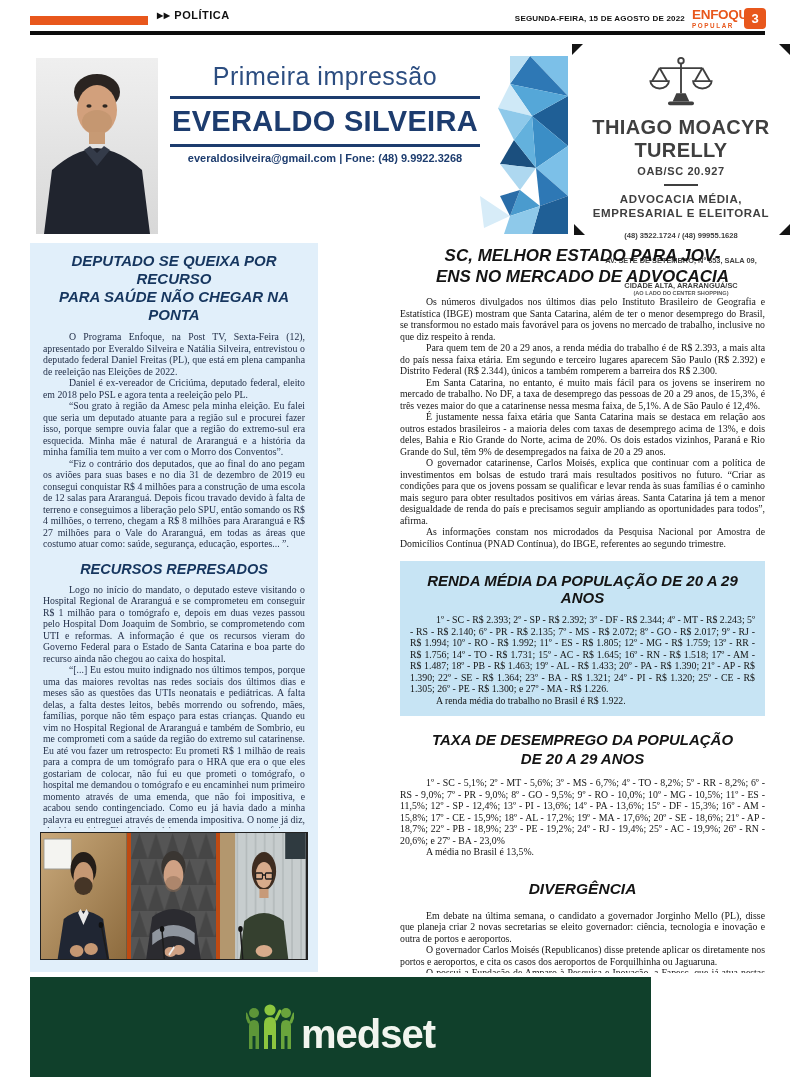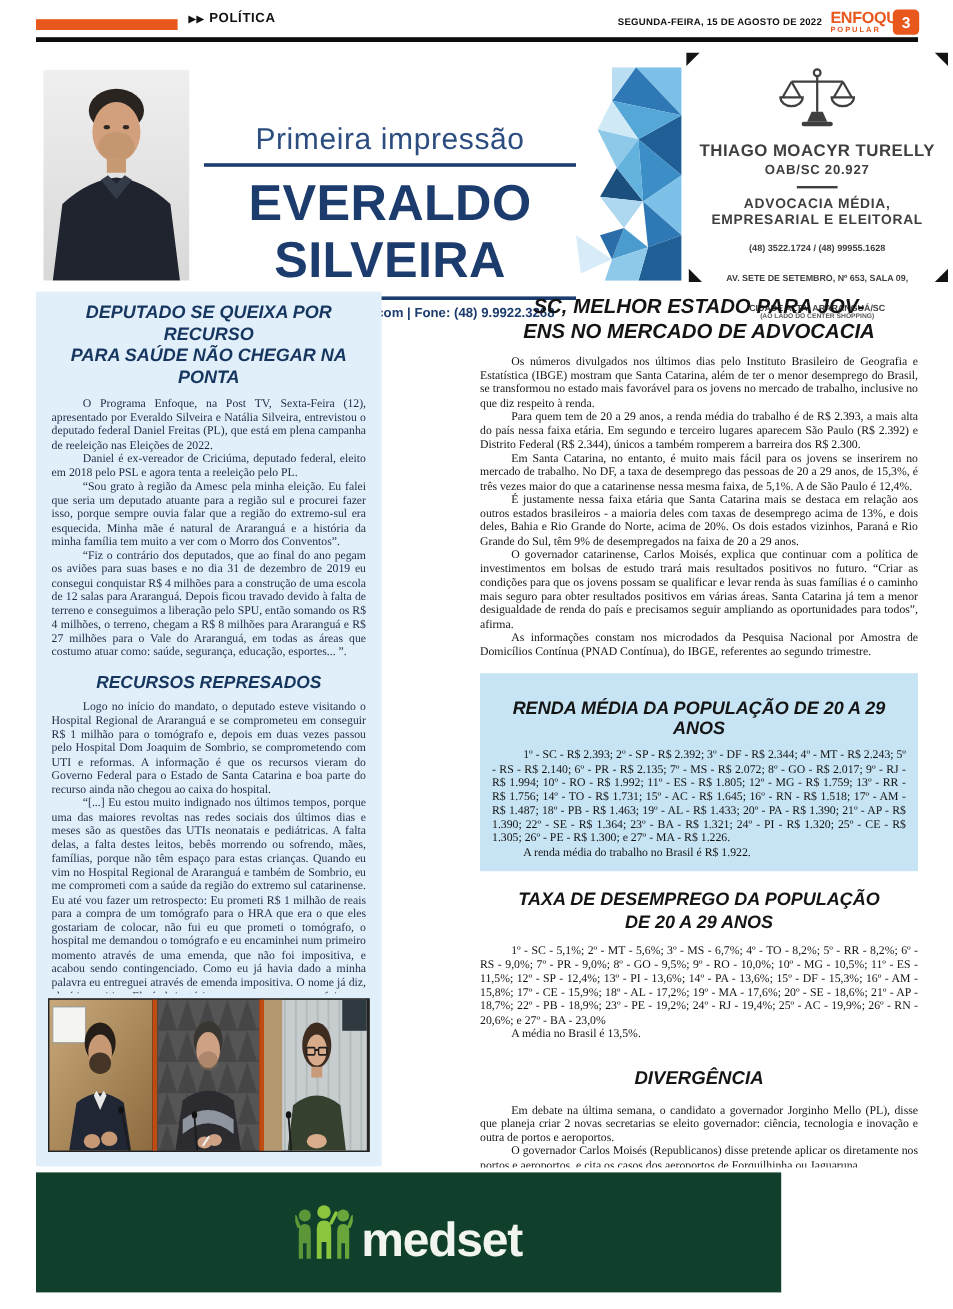--- a/index.html
+++ b/index.html
@@ -14,35 +14,35 @@
         font-size:8px;font-weight:bold;color:#111;letter-spacing:.2px;}
   .brand{position:absolute;left:692px;top:8px;width:50px;line-height:1;color:#e8571c;}
   .brand-top{font-size:13.5px;font-weight:bold;letter-spacing:-.3px;}
   .brand-bottom{font-size:6.3px;font-weight:bold;letter-spacing:1.6px;margin-top:1px;}
   .page-badge{position:absolute;left:744px;top:8px;width:22px;height:21px;background:#e8571c;
         border-radius:4px;color:#fff;font-size:13px;font-weight:bold;display:flex;
         align-items:center;justify-content:center;}
   .black-rule{position:absolute;left:30px;top:31px;width:735px;height:4px;background:#0d0d0d;}
   
   .columnist-photo{position:absolute;left:36px;top:58px;width:122px;height:176px;overflow:hidden;}
-  .masthead-center{position:absolute;left:170px;top:62px;width:310px;text-align:center;margin-top:40px;}
+  .masthead-center{position:absolute;left:170px;top:62px;width:310px;text-align:center;}
   .kicker{font-size:25px;color:#2c4d80;letter-spacing:.5px;}
   .mrule{height:3px;background:#1d3c6e;margin:5px 0;}
-  .author{font-size:42px;font-weight:bold;color:#1d3c6e;letter-spacing:.3px;padding:1px 0;}
+  .author{font-size:29px;font-weight:bold;color:#1d3c6e;letter-spacing:.3px;padding:1px 0;}
   .contact{font-size:11px;font-weight:bold;color:#1d3c6e;margin-top:4px;}
   .polys{position:absolute;left:440px;top:56px;width:128px;height:178px;}
   
   .lawyer-ad{position:absolute;left:572px;top:44px;width:218px;height:191px;background:#fff;
         text-align:center;color:#3f3f3f;}
   .crop{position:absolute;width:0;height:0;}
   .crop.tl{left:0;top:0;border-top:11px solid #141414;border-right:11px solid transparent;}
   .crop.tr{right:0;top:0;border-top:11px solid #141414;border-left:11px solid transparent;}
   .crop.bl{left:2px;bottom:0;border-bottom:11px solid #141414;border-right:11px solid transparent;}
   .crop.br{right:0;bottom:0;border-bottom:11px solid #141414;border-left:11px solid transparent;}
-  .ad-name{font-size:14px;font-weight:bold;letter-spacing:.4px;margin-top:4px;text-align:center;}
+  .ad-name{font-size:20px;font-weight:bold;letter-spacing:.4px;margin-top:4px;text-align:center;}
   .ad-oab{font-size:11px;font-weight:bold;margin-top:3px;letter-spacing:.6px;}
   .ad-div{width:34px;height:2px;background:#3f3f3f;margin:7px auto 6px auto;}
   .ad-serv{font-size:11.5px;font-weight:bold;letter-spacing:.6px;line-height:14px;}
   .ad-phones{font-size:7.6px;font-weight:bold;margin-top:11px;}
   .ad-addr{font-size:7.4px;font-weight:bold;margin-top:16px;line-height:9px;}
   .ad-addr-small{font-size:5.6px;font-weight:bold;color:#5a5a5a;}
   
   .left-box{position:absolute;left:30px;top:243px;width:288px;height:729px;background:#e1effa;}
   .left-text{position:absolute;top:9px;left:13px;right:13px;bottom:144px;overflow:hidden;}
   .ltitle{margin:0 0 7px 0;font-size:15px;line-height:18px;font-weight:bold;font-style:italic;
@@ -55,21 +55,21 @@
   
   .tv{position:absolute;left:10px;right:10px;bottom:12px;height:126px;display:flex;
         border:1px solid #222;border-right-width:2px;background:#333;}
   .tv-panel{flex:1;overflow:hidden;}
   .tv-div{width:4px;background:#bf4a12;}
   
   .right-col{position:absolute;left:400px;top:243px;width:365px;height:730px;overflow:hidden;}
   .rtitle{margin:2px 0 9px 0;font-size:17px;line-height:21px;font-weight:bold;font-style:italic;
         color:#141414;text-align:center;}
   .renda-box{background:#c7e4f4;margin:12px 0 14px 0;padding:9px 10px 10px 10px;}
-  .renda-title{margin:12px 0 8px 0;font-size:15px;font-weight:bold;font-style:italic;
+  .renda-title{margin:2px 0 8px 0;font-size:15px;font-weight:bold;font-style:italic;
         color:#141414;text-align:center;}
   .staxa{margin:14px 0 9px 0;font-size:15px;line-height:19px;font-weight:bold;font-style:italic;
         color:#141414;text-align:center;}
   .sdiv{margin:22px 0 12px 0;font-size:15.5px;font-weight:bold;font-style:italic;
         color:#141414;text-align:center;}
   
   .medset{position:absolute;left:30px;top:977px;width:621px;height:100px;background:#10402b;
         display:flex;align-items:center;justify-content:center;}
   .medset-logo{display:flex;align-items:flex-end;gap:7px;}
   .medset-text{font-size:40px;font-weight:bold;color:#f2f5ef;letter-spacing:-1px;line-height:1;

